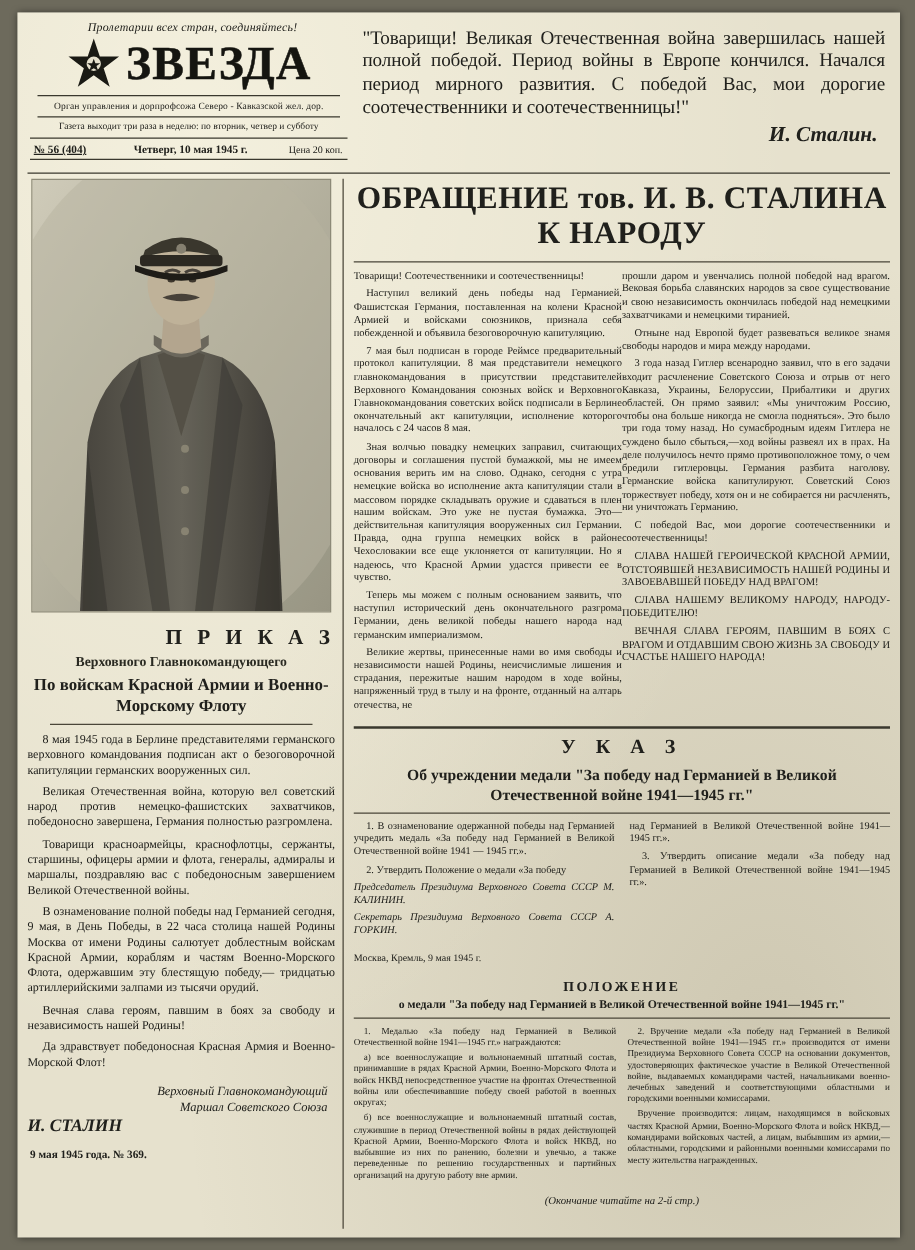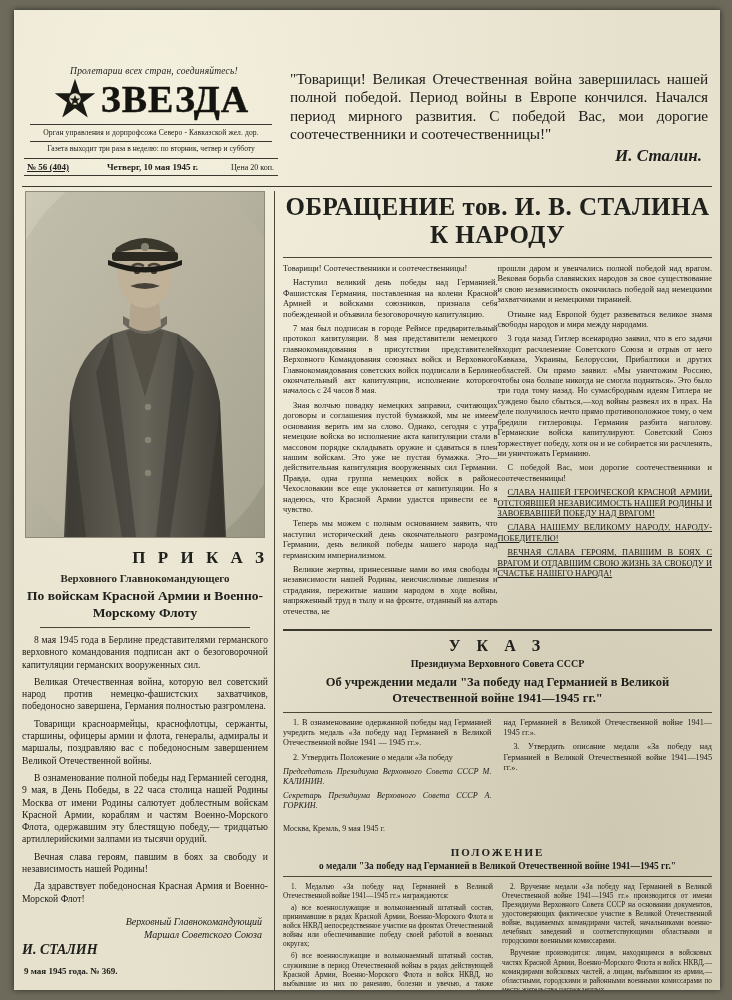--- a/index.html
+++ b/index.html
@@ -15,21 +15,21 @@
     background-image:
       radial-gradient(ellipse at 20% 10%, rgba(255,252,235,.55), rgba(0,0,0,0) 60%),
       radial-gradient(ellipse at 85% 85%, rgba(120,110,80,.22), rgba(0,0,0,0) 55%);
     box-shadow:0 0 6px rgba(0,0,0,.6);
     color:#20201c;
     overflow:hidden;
   }
   .inner{position:absolute;left:8px;top:6px;right:8px;bottom:6px;}
 
   
-  .masthead{display:flex;align-items:flex-start;height:118px;margin-top:48px;}
+  .masthead{display:flex;align-items:flex-start;height:118px;}
   .mh-left{width:258px;position:relative;}
   .slogan{
     font-style:italic;font-size:9.5px;text-align:center;letter-spacing:.2px;
     margin:2px 0 0 6px;
   }
   .logo-row{display:flex;align-items:center;justify-content:center;margin-top:1px;}
   .star{
     width:44px;height:44px;position:relative;margin-right:4px;flex:0 0 auto;
   }
   .star svg{display:block}
@@ -90,21 +90,21 @@
   .head1{
     text-align:center;font-weight:bold;font-size:25px;line-height:28px;letter-spacing:.5px;
     margin:2px 0 0 0;
   }
   .head1 .l2{display:block;}
   .rule2{border-top:1px solid #4a4638;margin:8px 0 6px 0;}
   .cols3{display:flex;gap:0;}
   .c3{flex:1;}
   .c3 p{font-size:8.4px;line-height:10.4px;text-align:justify;text-indent:10px;margin:0 0 4px 0;}
   .c3 p.noind{text-indent:0;}
-  .allcaps{font-size:8.4px;line-height:10.6px;text-align:justify;margin:0 0 4px 0;text-decoration:underline;}
+  .allcaps{font-size:8.4px;line-height:10.6px;text-align:justify;margin:0 0 4px 0;}
 
   .ukaz-box{margin-top:8px;border-top:2px solid #3a382e;padding-top:6px;}
   .ukaz-t{text-align:center;font-weight:bold;font-size:16px;letter-spacing:6px;}
   .ukaz-s{text-align:center;font-weight:bold;font-size:10px;margin-top:3px;}
   .ukaz-h{text-align:center;font-weight:bold;font-size:12.5px;line-height:16px;margin-top:5px;}
   .rule3{border-top:1px solid #4a4638;margin:6px 0 5px 0;}
   .cols2{display:flex;gap:12px;}
   .c2{flex:1;}
   .c2 p{font-size:8.2px;line-height:10.2px;text-align:justify;text-indent:10px;margin:0 0 4px 0;}
   .c2 p.noind{text-indent:0;}
@@ -251,21 +251,20 @@
           <p>3 года назад Гитлер всенародно заявил, что в его задачи входит расчленение Советского Союза и отрыв от него Кавказа, Украины, Белоруссии, Прибалтики и других областей. Он прямо заявил: «Мы уничтожим Россию, чтобы она больше никогда не смогла подняться». Это было три года тому назад. Но сумасбродным идеям Гитлера не суждено было сбыться,—ход войны развеял их в прах. На деле получилось нечто прямо противоположное тому, о чем бредили гитлеровцы. Германия разбита наголову. Германские войска капитулируют. Советский Союз торжествует победу, хотя он и не собирается ни расчленять, ни уничтожать Германию.</p>
           <p>С победой Вас, мои дорогие соотечественники и соотечественницы!</p>
           <p class="allcaps">СЛАВА НАШЕЙ ГЕРОИЧЕСКОЙ КРАСНОЙ АРМИИ, ОТСТОЯВШЕЙ НЕЗАВИСИМОСТЬ НАШЕЙ РОДИНЫ И ЗАВОЕВАВШЕЙ ПОБЕДУ НАД ВРАГОМ!</p>
           <p class="allcaps">СЛАВА НАШЕМУ ВЕЛИКОМУ НАРОДУ, НАРОДУ-ПОБЕДИТЕЛЮ!</p>
           <p class="allcaps">ВЕЧНАЯ СЛАВА ГЕРОЯМ, ПАВШИМ В БОЯХ С ВРАГОМ И ОТДАВШИМ СВОЮ ЖИЗНЬ ЗА СВОБОДУ И СЧАСТЬЕ НАШЕГО НАРОДА!</p>
         </div>
       </div>
 
       <div class="ukaz-box">
         <div class="ukaz-t">У К А З</div>
-        <div class="ukaz-s">Президиума Верховного Совета СССР</div>
         <div class="ukaz-h">Об учреждении медали "За победу над Германией в Великой Отечественной войне 1941—1945 гг."</div>
         <div class="rule3"></div>
         <div class="cols2">
           <div class="c2">
             <p>1. В ознаменование одержанной победы над Германией учредить медаль «За победу над Германией в Великой Отечественной войне 1941 — 1945 гг.».</p>
             <p>2. Утвердить Положение о медали «За победу</p>
             <p class="it-r noind">Председатель Президиума Верховного Совета СССР М. КАЛИНИН.</p>
             <p class="it-r noind">Секретарь Президиума Верховного Совета СССР А. ГОРКИН.</p>
             <p class="noind" style="font-size:8px;margin-top:12px">Москва, Кремль, 9 мая 1945 г.</p>
           </div>

